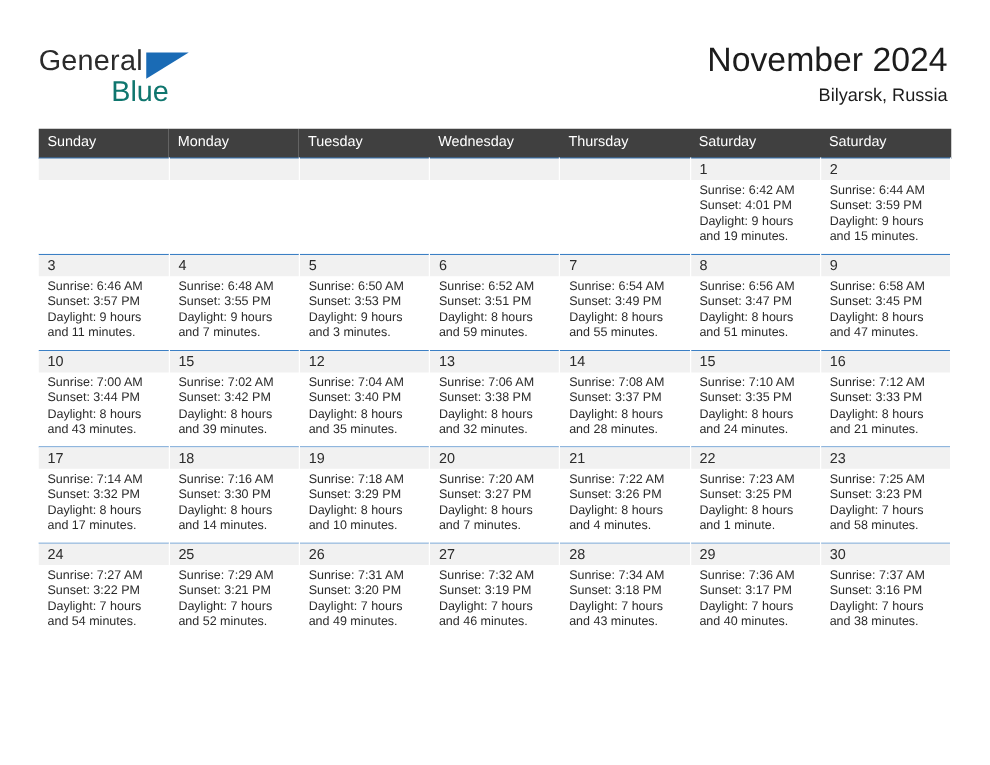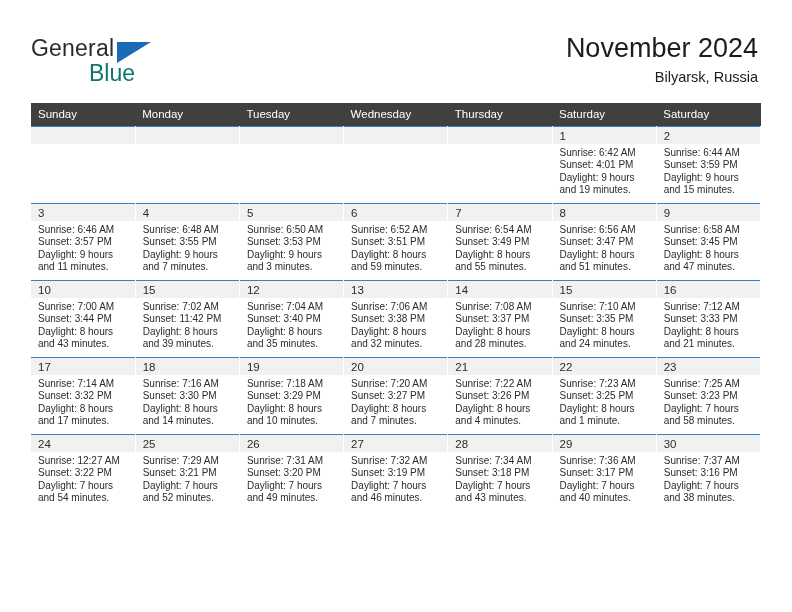--- a/index.html
+++ b/index.html
@@ -316,21 +316,21 @@
                 <div>Daylight: 8 hours</div>
                 <div>and 43 minutes.</div>
               </div>
             </div>
           </td>
           <td>
             <div class="daycell">
               <div class="daynum-band">15</div>
               <div class="dayinfo">
                 <div>Sunrise: 7:02 AM</div>
-                <div>Sunset: 11:42 PM</div>
+                <div>Sunset: 3:42 PM</div>
                 <div>Daylight: 8 hours</div>
                 <div>and 39 minutes.</div>
               </div>
             </div>
           </td>
           <td>
             <div class="daycell">
               <div class="daynum-band">12</div>
               <div class="dayinfo">
                 <div>Sunrise: 7:04 AM</div>
@@ -462,21 +462,21 @@
                 <div>and 58 minutes.</div>
               </div>
             </div>
           </td>
         </tr>
         <tr class="week">
           <td>
             <div class="daycell">
               <div class="daynum-band">24</div>
               <div class="dayinfo">
-                <div>Sunrise: 12:27 AM</div>
+                <div>Sunrise: 7:27 AM</div>
                 <div>Sunset: 3:22 PM</div>
                 <div>Daylight: 7 hours</div>
                 <div>and 54 minutes.</div>
               </div>
             </div>
           </td>
           <td>
             <div class="daycell">
               <div class="daynum-band">25</div>
               <div class="dayinfo">

